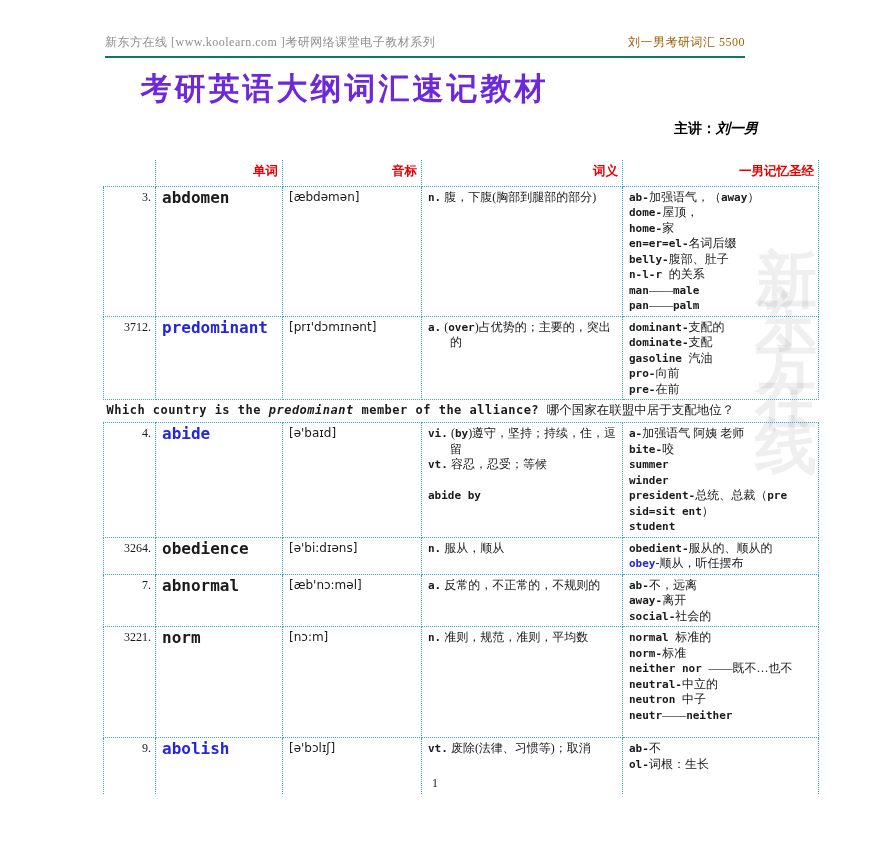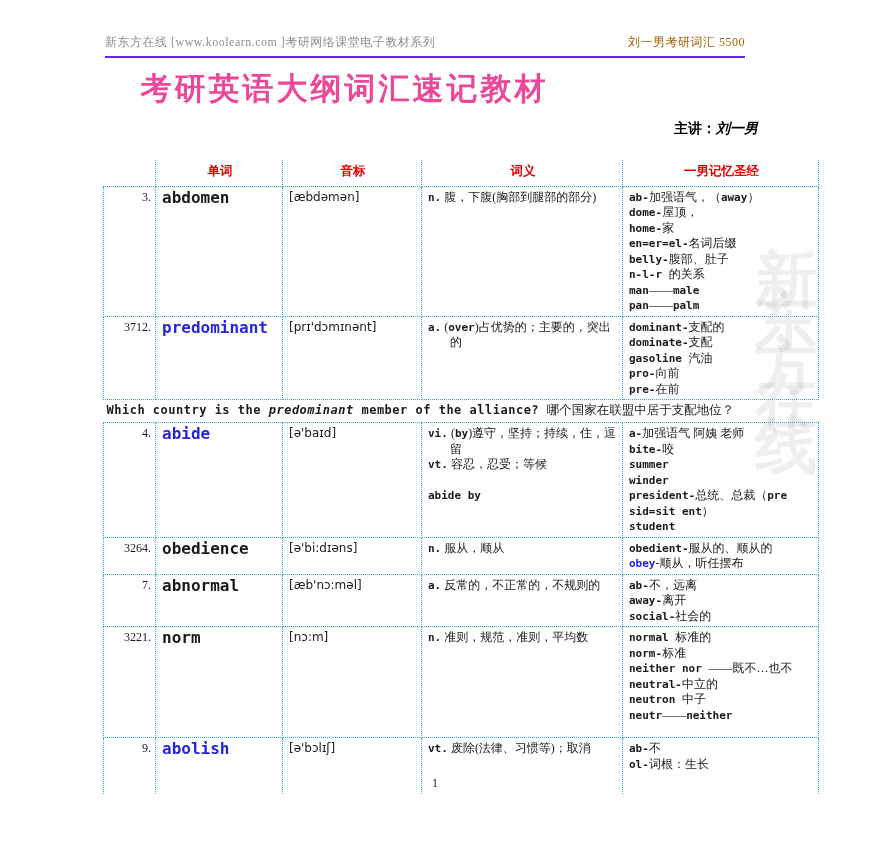--- a/index.html
+++ b/index.html
@@ -1,36 +1,36 @@
 <!DOCTYPE html>
 <html><head>
 <meta charset="utf-8">
 <style>
   html,body{margin:0;padding:0;background:#fff;}
   .page{position:relative;width:870px;height:842px;background:#ffffff;overflow:hidden;
         font-family:"Liberation Serif","DejaVu Serif",serif;color:#1a1a1a;}
   
   .doc-header{position:absolute;left:105px;top:34px;width:640px;display:flex;
               justify-content:space-between;align-items:flex-end;
-              border-bottom:2px solid #6d28d9;padding-bottom:5px;
+              border-bottom:2px solid #0f766e;padding-bottom:5px;
               font-size:12px;color:#8f8f8f;letter-spacing:0.5px;}
   .doc-header .hdr-right{color:#a16207;}
   
   .page-title{position:absolute;left:0;top:68px;width:689px;text-align:center;
-              font-size:31px;font-weight:bold;letter-spacing:3px;color:#ec4899;}
+              font-size:31px;font-weight:bold;letter-spacing:3px;color:#6d28d9;}
   .lecturer{position:absolute;left:0;top:120px;width:758px;text-align:right;
             font-size:14px;font-weight:bold;color:#000;}
   .lecturer .name{font-style:italic;}
   
   table.vtable{position:absolute;left:103px;top:160px;width:715px;
                border-collapse:collapse;table-layout:fixed;}
   .vtable td,.vtable th{border:1px dotted #2fa8df;vertical-align:top;
                padding:3px 4px 2px 6px;font-size:12px;line-height:15.5px;
                overflow:hidden;}
-  .vtable thead th{color:#e60000;text-align:center;font-weight:bold;border-top:none;
+  .vtable thead th{color:#e60000;text-align:right;font-weight:bold;border-top:none;
                font-size:12.5px;padding-top:4px;}
   .vtable thead th.first{border-left:none;}
   .num-cell{text-align:right;padding-right:10px;font-size:12.5px;}
   .word-cell .w{font-family:"DejaVu Sans Mono","Liberation Mono",monospace;
                 font-weight:bold;font-size:16px;}
   .word-cell .w.blue{color:#2525dd;}
   .phon-cell{font-family:"DejaVu Sans","Liberation Sans",sans-serif;font-size:12.5px;margin-top:36px;}
   .m-line{padding-left:22px;text-indent:-22px;min-height:15px;}
   .mem-line{min-height:15px;}
   b.en{font-family:"DejaVu Sans Mono","Liberation Mono",monospace;

